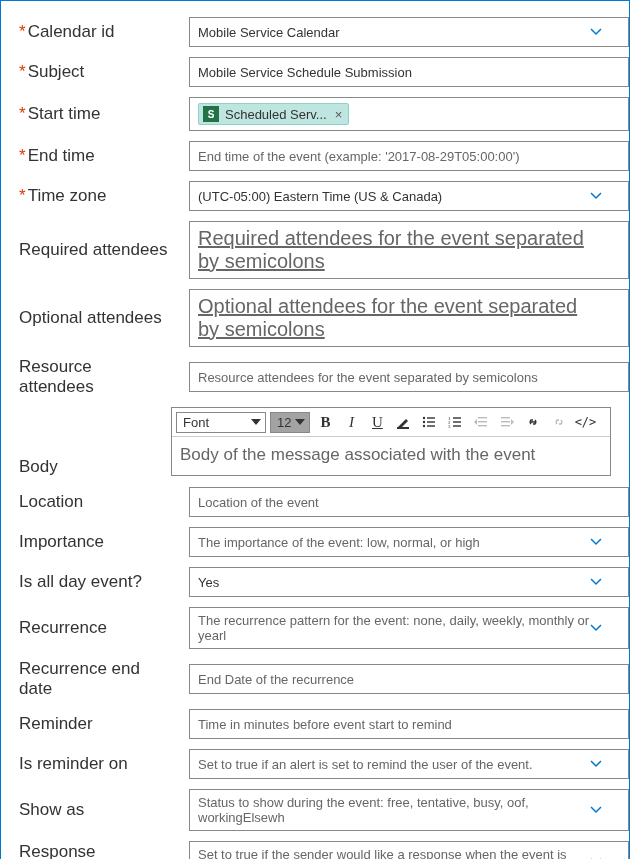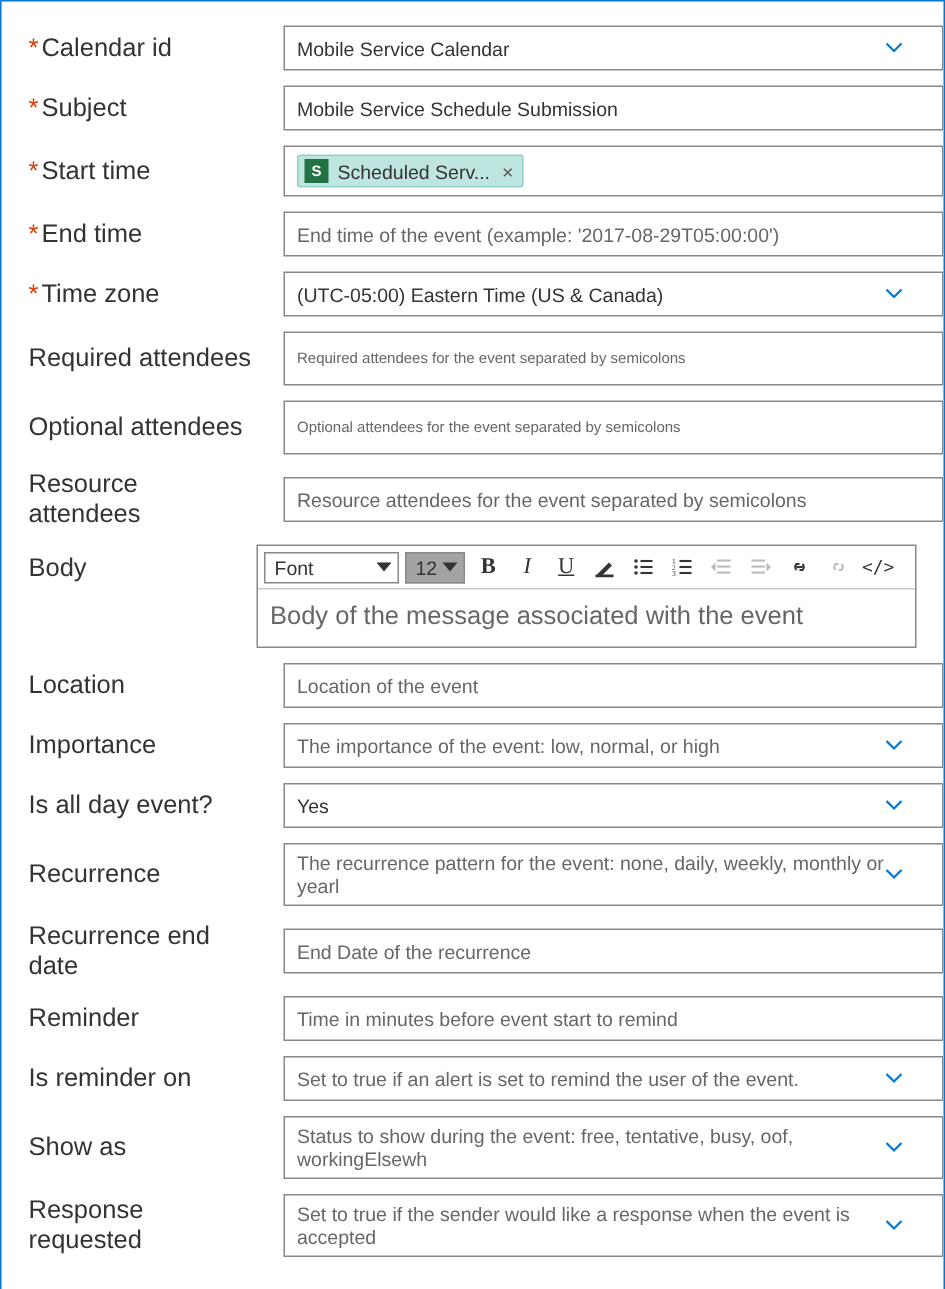--- a/index.html
+++ b/index.html
@@ -122,21 +122,21 @@
     cursor:pointer;
   }
   .tb-btn svg { display:block; }
   .tb-btn.disabled { color:#bbb; }
   .body-area {
     min-height: 38px;
     padding: 8px;
     font-size: 17px;
     color: #666;
   }
-  .input.tall { min-height: 36px; color:#666; font-size:10px;}
+  .input.tall { min-height: 36px; color:#666; font-size:20px;text-decoration:underline;}
 </style>
 </head>
 <body>
 
 <div class="panel">
 
   <div class="row">
     <div class="label"><span class="req">*</span><span>Calendar id</span></div>
     <div class="field">
       <div class="select">
@@ -216,21 +216,21 @@
   <div class="row">
     <div class="label"><span>Resource attendees</span></div>
     <div class="field">
       <div class="input placeholder">
           <span>Resource attendees for the event separated by semicolons</span>
         </div>
     </div>
   </div>
 
   <div class="row tall">
-    <div class="label" style="padding-top:6px;"><span>Body</span></div>
+    <div class="label" style="padding-top:6px;margin-top:44px;"><span>Body</span></div>
     <div class="field">
       <div class="body-editor">
         <div class="toolbar">
           <span class="tb-font">
               <span>Font</span>
               <span class="caret"></span>
             </span>
           <span class="tb-size">
               <span>12</span>
               <span class="caret"></span>

